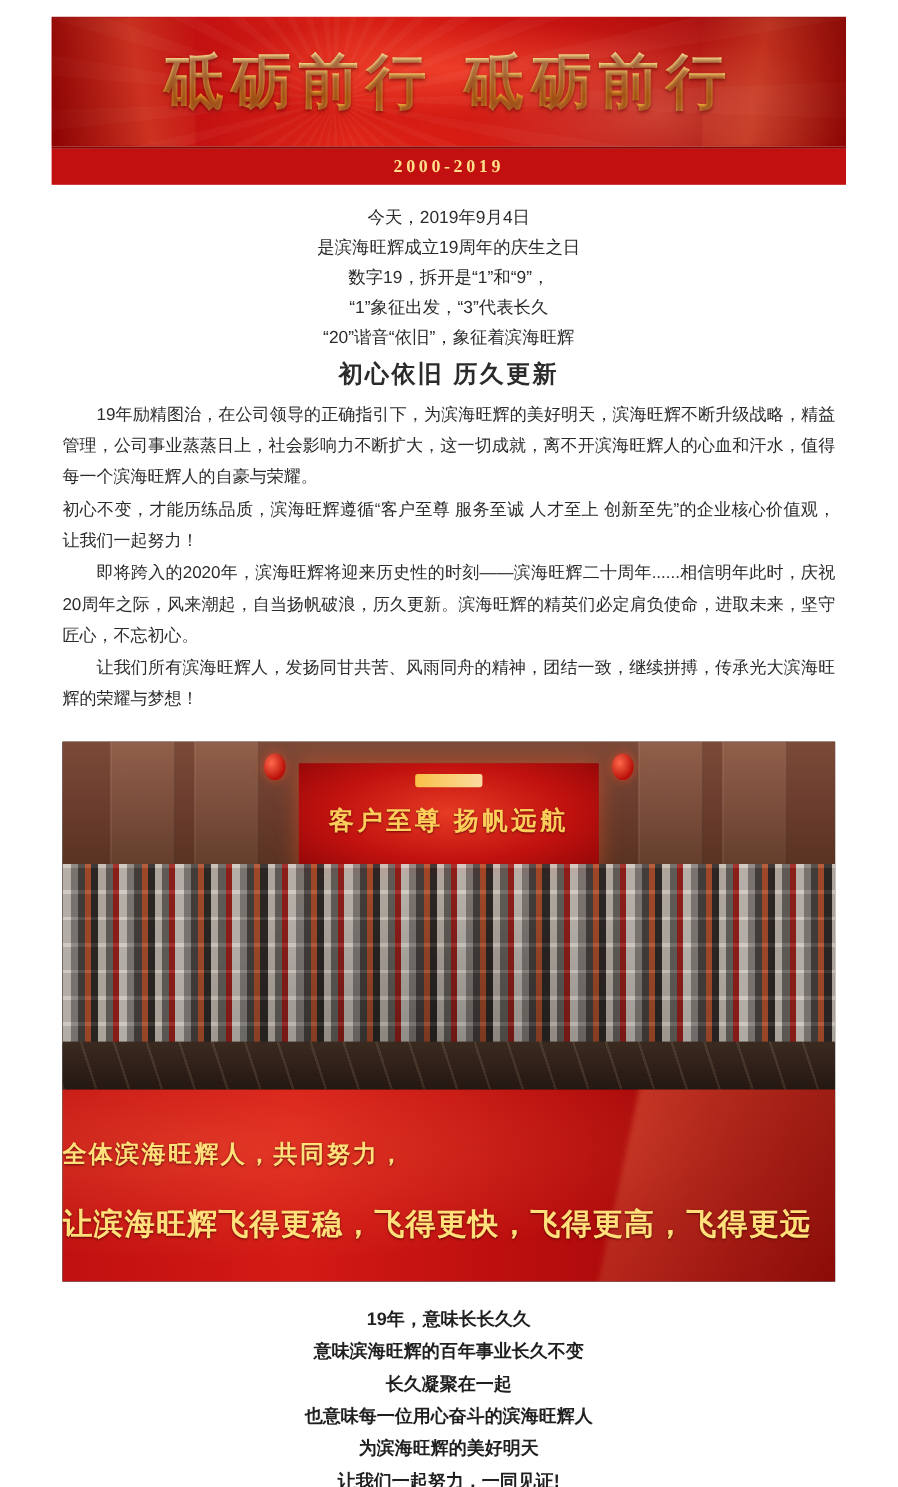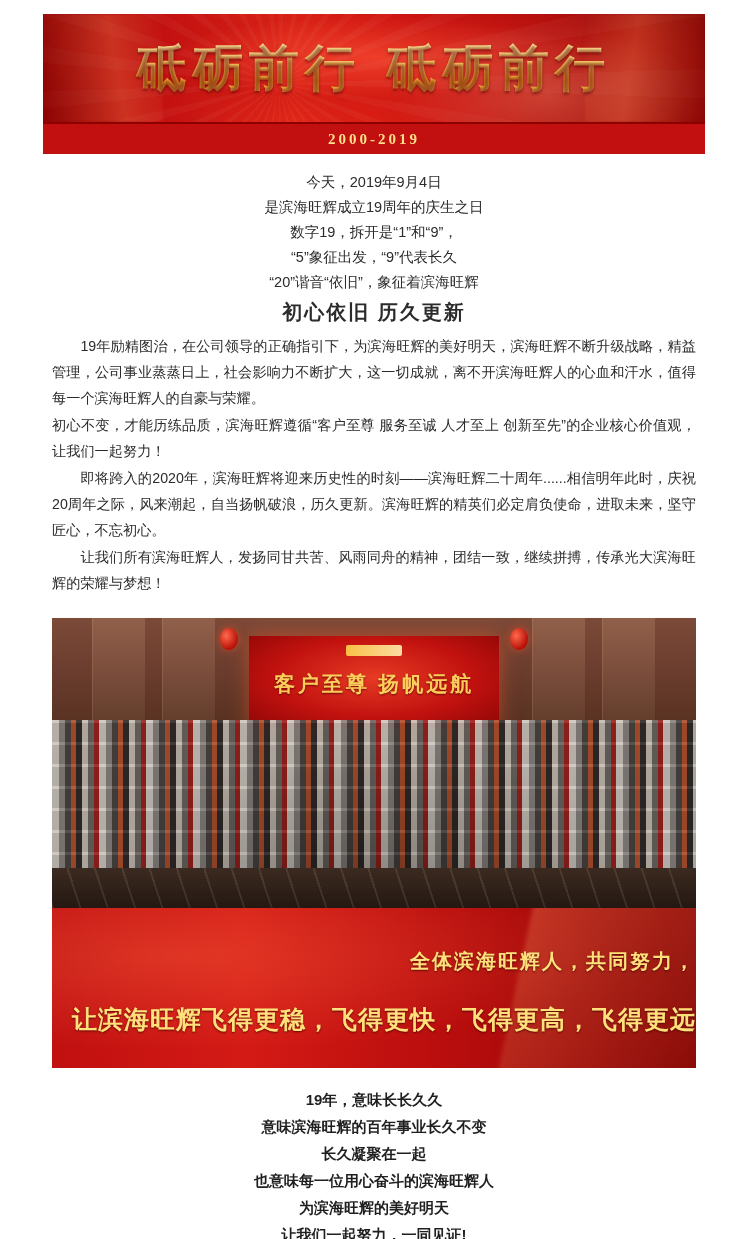--- a/index.html
+++ b/index.html
@@ -244,21 +244,21 @@
     top: -30px;
     width: 220px;
     height: 240px;
     background: linear-gradient(120deg, rgba(255,140,90,0.35), rgba(120,0,0,0.55));
     transform: rotate(12deg);
     filter: blur(2px);
   }
   .slogan-line {
     position: relative;
     z-index: 2;
-    text-align: right;
+    text-align: left;
     font-family: "Liberation Serif", serif;
     font-weight: bold;
     color: #ffe07a;
     text-shadow: 0 1px 2px rgba(70,0,0,.8);
   }
   .slogan-line.l1 {
     padding-top: 40px;
     font-size: 20px;
     letter-spacing: 2px;
   }
@@ -292,21 +292,21 @@
         <span>砥砺前行</span><span class="gap"></span><span>砥砺前行</span>
       </div>
     </div>
     <div class="banner-sub">2000-2019</div>
   </div>
 
   <div class="intro">
     <div>今天，2019年9月4日</div>
     <div>是滨海旺辉成立19周年的庆生之日</div>
     <div>数字19，拆开是“1”和“9”，</div>
-    <div>“5”象征出发，“9”代表长久</div>
+    <div>“1”象征出发，“3”代表长久</div>
     <div>“20”谐音“依旧”，象征着滨海旺辉</div>
     <span class="strong">初心依旧  历久更新</span>
   </div>
 
   <div class="body-text">
     <p class="indent">19年励精图治，在公司领导的正确指引下，为滨海旺辉的美好明天，滨海旺辉不断升级战略，精益管理，公司事业蒸蒸日上，社会影响力不断扩大，这一切成就，离不开滨海旺辉人的心血和汗水，值得每一个滨海旺辉人的自豪与荣耀。</p>
     <p>初心不变，才能历练品质，滨海旺辉遵循“客户至尊  服务至诚  人才至上  创新至先”的企业核心价值观，让我们一起努力！</p>
     <p class="indent">即将跨入的2020年，滨海旺辉将迎来历史性的时刻——滨海旺辉二十周年......相信明年此时，庆祝20周年之际，风来潮起，自当扬帆破浪，历久更新。滨海旺辉的精英们必定肩负使命，进取未来，坚守匠心，不忘初心。</p>
     <p class="indent">让我们所有滨海旺辉人，发扬同甘共苦、风雨同舟的精神，团结一致，继续拼搏，传承光大滨海旺辉的荣耀与梦想！</p>
   </div>

